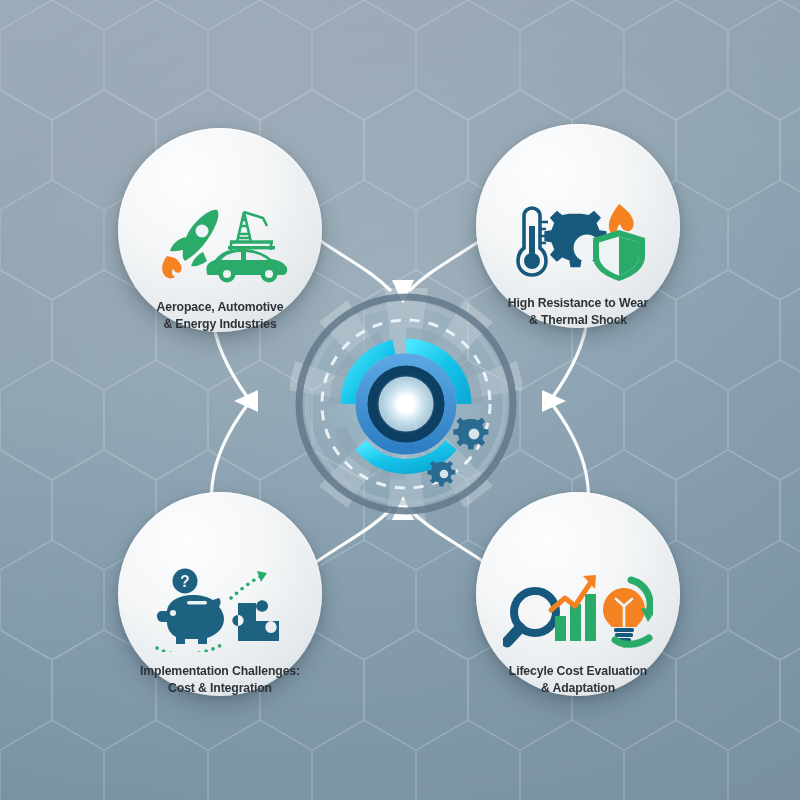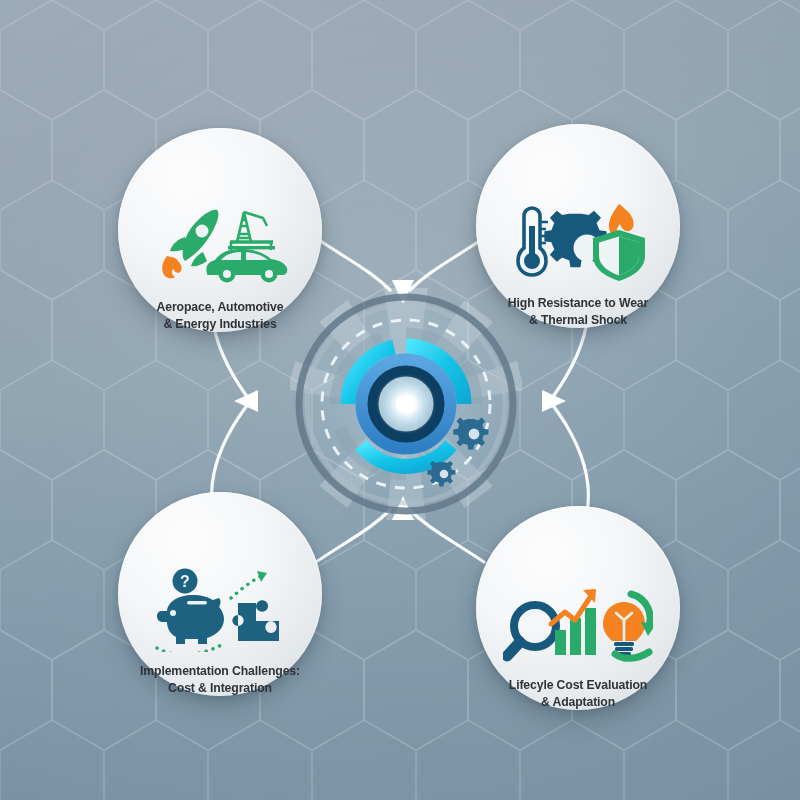--- a/index.html
+++ b/index.html
@@ -63,21 +63,21 @@
     display: flex;
     flex-direction: column;
     align-items: center;
     justify-content: flex-end;
     box-sizing: border-box;
     padding-top: 30px;
   }
   .node-tl { left: 118px;  top: 128px; }
   .node-tr { left: 476px;  top: 124px; }
   .node-bl { left: 118px;  top: 492px; }
-  .node-br { left: 476px;  top: 506px; }
+  .node-br { left: 476px;  top: 492px; }
 
   .node-icon {
     width: 150px;
     height: 84px;
     display: flex;
     align-items: center;
     justify-content: center;
   }
   .node-icon svg { display: block; }
 

